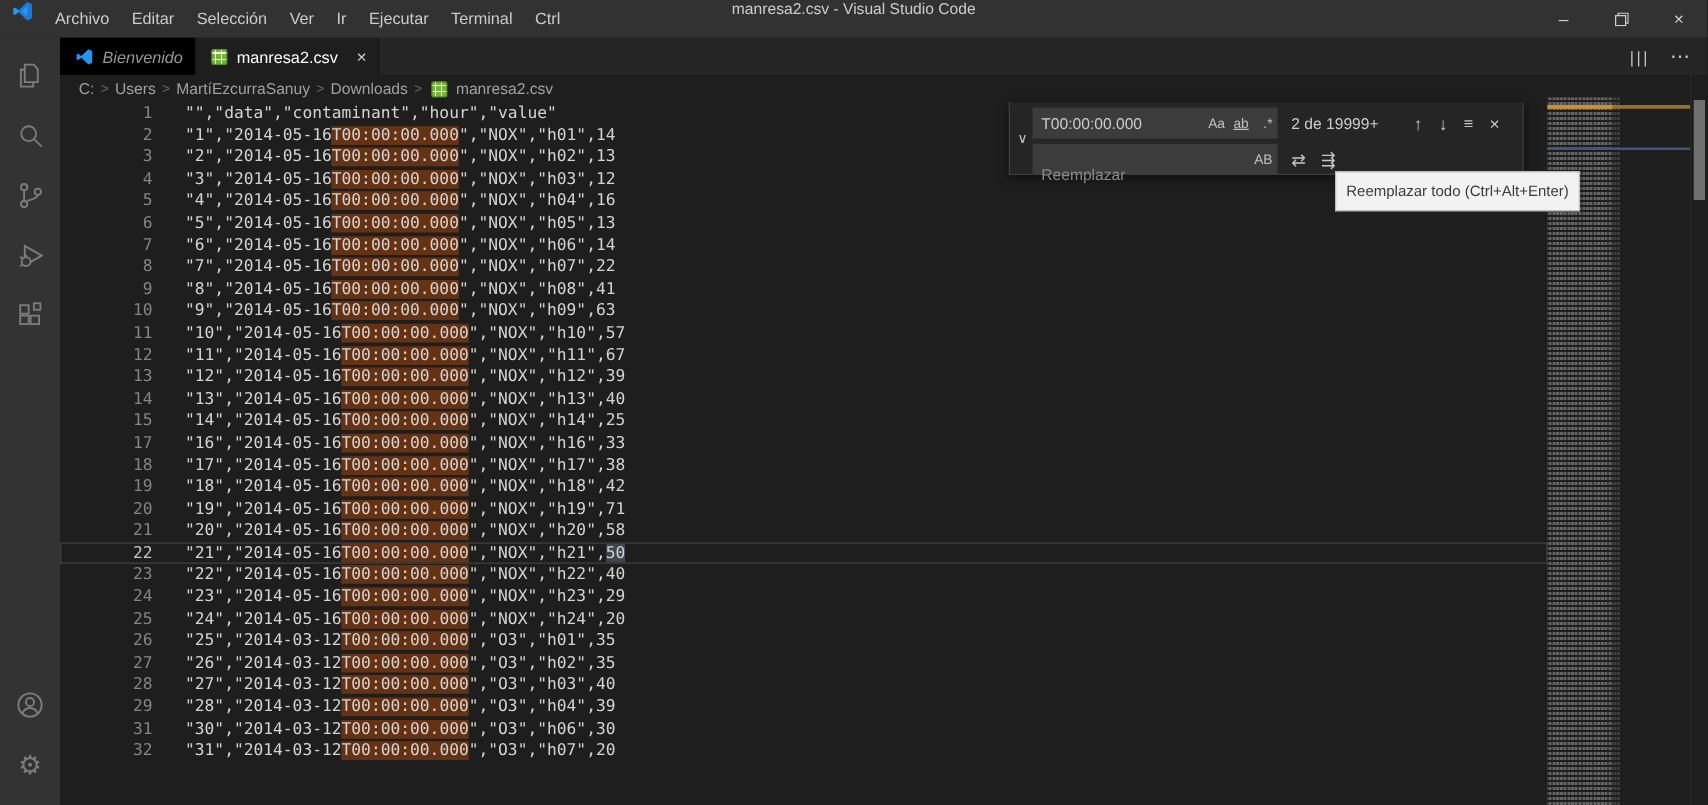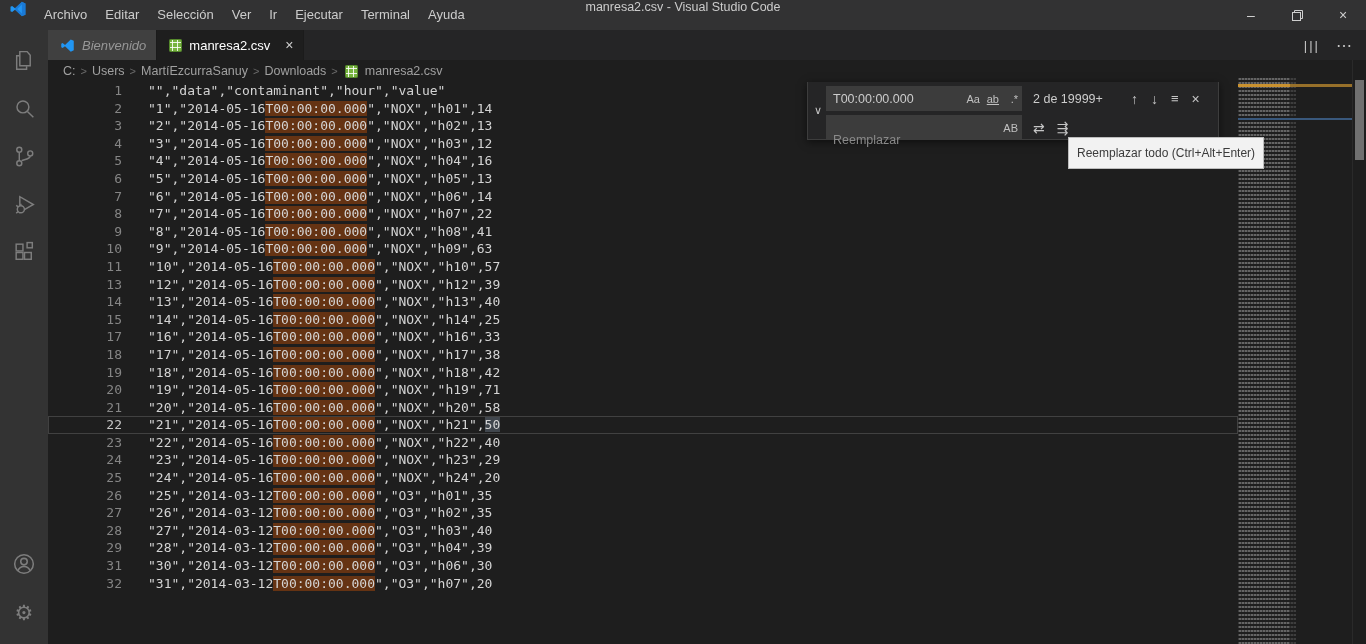--- a/index.html
+++ b/index.html
@@ -22,21 +22,21 @@
   .activitybar { position:absolute; left:0; top:30px; width:48px; height:614px;
     background:#333333; display:flex; flex-direction:column; align-items:center; z-index:30; }
   .act-icon { width:48px; height:48px; display:flex; align-items:center; justify-content:center; opacity:.85; }
   .act-icon svg { stroke:#8a8a8a; fill:none; stroke-width:1.4; }
   .act-spacer { flex:1; }
   .gear-glyph { font-size:21px; color:#8a8a8a; line-height:1; }
   
   .tabbar { position:absolute; left:48px; top:30px; width:1318px; height:30px;
     background:#252526; display:flex; align-items:stretch; z-index:20; }
   .tab { display:flex; align-items:center; gap:7px; padding:0 10px 0 12px; font-size:13px; border-right:1px solid #1b1b1b; }
-  .tab.inactive { background:#404040; color:#969696; }
+  .tab.inactive { background:#000000; color:#969696; }
   .tab.inactive .tab-label { font-style:italic; }
   .tab.active { background:#1e1e1e; color:#ffffff; }
   .tab-close { margin-left:8px; color:#d0d0d0; font-size:14px; line-height:1; }
   .tab-logo { width:15px; height:15px; }
   .csv-icon { width:13px; height:13px; border-radius:2px; background-color:#76b33e;
     box-shadow: inset 0 0 0 1px #55892c;
     background-image:
       linear-gradient(to right, transparent 3px, rgba(255,255,255,.85) 3px, rgba(255,255,255,.85) 4px, transparent 4px, transparent 8px, rgba(255,255,255,.85) 8px, rgba(255,255,255,.85) 9px, transparent 9px),
       linear-gradient(to bottom, transparent 3px, rgba(255,255,255,.85) 3px, rgba(255,255,255,.85) 4px, transparent 4px, transparent 8px, rgba(255,255,255,.85) 8px, rgba(255,255,255,.85) 9px, transparent 9px);
     flex:0 0 auto; }
@@ -110,21 +110,21 @@
       <path fill="#2196f3" d="M17.2 2.2 8 11 4.2 8.1 2 9.1v5.8l2.2 1 3.8-2.9 9.2 8.8 4.8-2.3V4.5L17.2 2.2z"></path>
       <path fill="#1565c0" d="M17.2 2.2 8 11l2 1.9 7.2-6.9v12l-7.2-6.9L8 13l9.2 8.8 4.8-2.3V4.5L17.2 2.2z" opacity=".55"></path>
     </svg>
     <span class="menu-item">Archivo</span>
     <span class="menu-item">Editar</span>
     <span class="menu-item">Selección</span>
     <span class="menu-item">Ver</span>
     <span class="menu-item">Ir</span>
     <span class="menu-item">Ejecutar</span>
     <span class="menu-item">Terminal</span>
-    <span class="menu-item">Ayuda</span>
+    <span class="menu-item">Ctrl</span>
     <span class="tb-title">manresa2.csv - Visual Studio Code</span>
     <div class="win-controls">
       <div class="win-btn">–</div>
       <div class="win-btn">
         <svg width="11" height="11" viewBox="0 0 11 11" fill="none" stroke-width="1">
           <rect x="0.5" y="2.5" width="8" height="8"></rect>
             <path d="M2.5 2.5v-2h8v8h-2"></path>
         </svg>
       </div>
       <div class="win-btn">×</div>
@@ -217,20 +217,21 @@
       <div class="code-line"><span class="ln">2</span><span class="code">"1","2014-05-16<span class="match">T00:00:00.000</span>","NOX","h01",14</span></div>
       <div class="code-line"><span class="ln">3</span><span class="code">"2","2014-05-16<span class="match">T00:00:00.000</span>","NOX","h02",13</span></div>
       <div class="code-line"><span class="ln">4</span><span class="code">"3","2014-05-16<span class="match">T00:00:00.000</span>","NOX","h03",12</span></div>
       <div class="code-line"><span class="ln">5</span><span class="code">"4","2014-05-16<span class="match">T00:00:00.000</span>","NOX","h04",16</span></div>
       <div class="code-line"><span class="ln">6</span><span class="code">"5","2014-05-16<span class="match">T00:00:00.000</span>","NOX","h05",13</span></div>
       <div class="code-line"><span class="ln">7</span><span class="code">"6","2014-05-16<span class="match">T00:00:00.000</span>","NOX","h06",14</span></div>
       <div class="code-line"><span class="ln">8</span><span class="code">"7","2014-05-16<span class="match">T00:00:00.000</span>","NOX","h07",22</span></div>
       <div class="code-line"><span class="ln">9</span><span class="code">"8","2014-05-16<span class="match">T00:00:00.000</span>","NOX","h08",41</span></div>
       <div class="code-line"><span class="ln">10</span><span class="code">"9","2014-05-16<span class="match">T00:00:00.000</span>","NOX","h09",63</span></div>
       <div class="code-line"><span class="ln">11</span><span class="code">"10","2014-05-16<span class="match">T00:00:00.000</span>","NOX","h10",57</span></div>
+      <div class="code-line"><span class="ln">12</span><span class="code">"11","2014-05-16<span class="match">T00:00:00.000</span>","NOX","h11",67</span></div>
       <div class="code-line"><span class="ln">13</span><span class="code">"12","2014-05-16<span class="match">T00:00:00.000</span>","NOX","h12",39</span></div>
       <div class="code-line"><span class="ln">14</span><span class="code">"13","2014-05-16<span class="match">T00:00:00.000</span>","NOX","h13",40</span></div>
       <div class="code-line"><span class="ln">15</span><span class="code">"14","2014-05-16<span class="match">T00:00:00.000</span>","NOX","h14",25</span></div>
       <div class="code-line"><span class="ln">17</span><span class="code">"16","2014-05-16<span class="match">T00:00:00.000</span>","NOX","h16",33</span></div>
       <div class="code-line"><span class="ln">18</span><span class="code">"17","2014-05-16<span class="match">T00:00:00.000</span>","NOX","h17",38</span></div>
       <div class="code-line"><span class="ln">19</span><span class="code">"18","2014-05-16<span class="match">T00:00:00.000</span>","NOX","h18",42</span></div>
       <div class="code-line"><span class="ln">20</span><span class="code">"19","2014-05-16<span class="match">T00:00:00.000</span>","NOX","h19",71</span></div>
       <div class="code-line"><span class="ln">21</span><span class="code">"20","2014-05-16<span class="match">T00:00:00.000</span>","NOX","h20",58</span></div>
       <div class="code-line active"><span class="ln">22</span><span class="code">"21","2014-05-16<span class="match">T00:00:00.000</span>","NOX","h21",<span class="sel">50</span></span></div>
       <div class="code-line"><span class="ln">23</span><span class="code">"22","2014-05-16<span class="match">T00:00:00.000</span>","NOX","h22",40</span></div>

